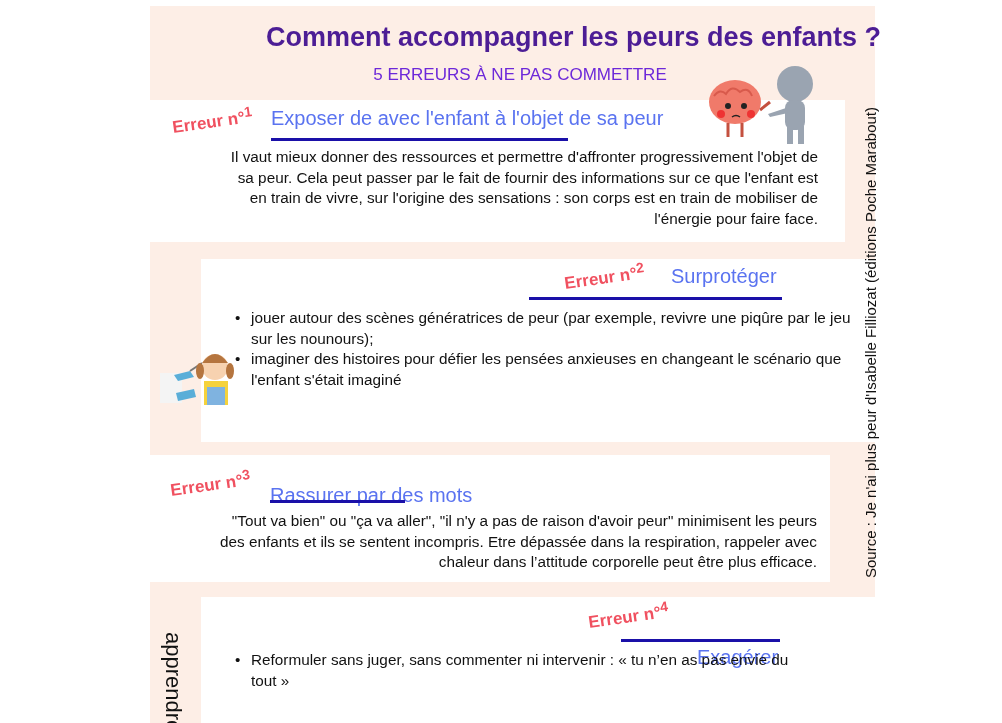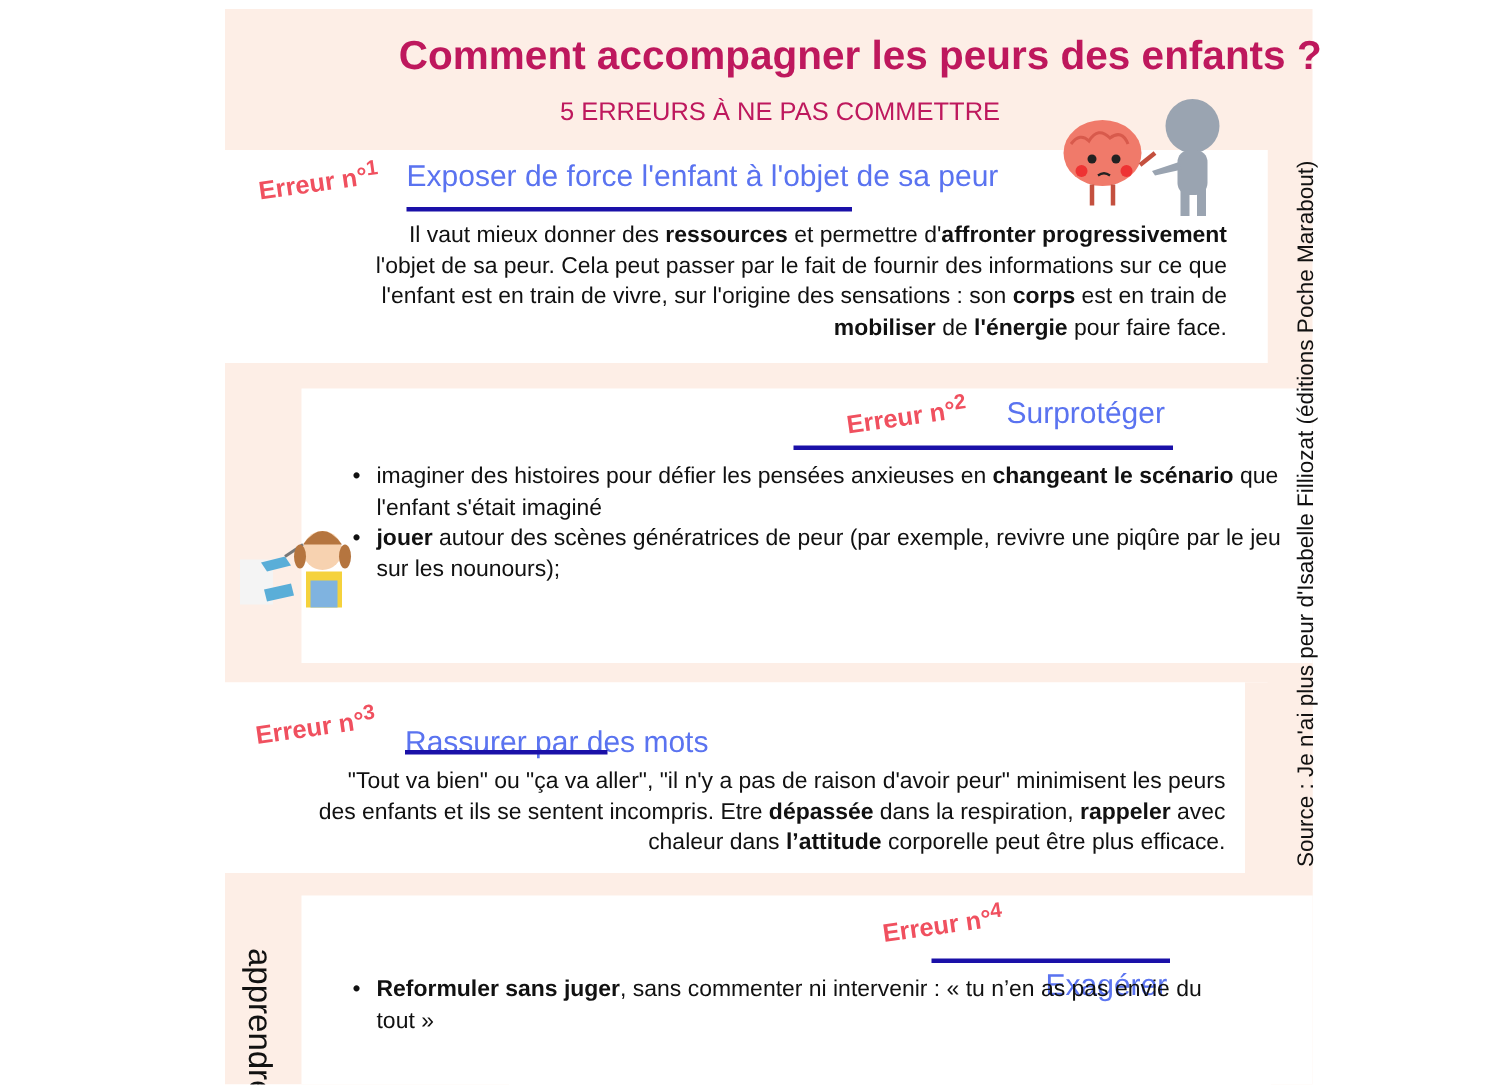--- a/index.html
+++ b/index.html
@@ -4,22 +4,22 @@
 <style>
   * { box-sizing: border-box; margin: 0; padding: 0; }
   html, body { width: 1002px; height: 723px; overflow: hidden; background: #ffffff; }
   body { position: relative; font-family: "Liberation Sans", sans-serif; color: #111; }
 
   .peach { background: #fdeee6; }
   .abs { position: absolute; }
 
   
   #header { left: 150px; top: 6px; width: 725px; height: 94px; }
-  #title { left: 150px; top: 22px; width: 847px; text-align: center; font-size: 27px; font-weight: bold; color: #be185d; }
-  #subtitle { left: 150px; top: 65px; width: 740px; text-align: center; font-size: 17px; color: #be185d; }
+  #title { left: 150px; top: 22px; width: 847px; text-align: center; font-size: 27px; font-weight: bold; color: #4c1d95; }
+  #subtitle { left: 150px; top: 65px; width: 740px; text-align: center; font-size: 17px; color: #6d28d9; }
 
   
   #right-col { left: 845px; top: 100px; width: 30px; height: 497px; }
 
   
   #source { left: 862px; top: 578px; transform-origin: 0 0; transform: rotate(-90deg); white-space: nowrap; font-size: 15px; color: #111; }
 
   
   .section { position: absolute; background: #ffffff; }
   #s1 { left: 150px; top: 100px; width: 695px; height: 142px; }
@@ -31,21 +31,21 @@
   #s4-bg { left: 150px; top: 582px; width: 725px; height: 141px; }
   #s4 { left: 201px; top: 597px; width: 674px; height: 126px; }
 
   .erreur { position: absolute; color: #f0505f; font-weight: bold; font-size: 17px; transform: rotate(-8deg); transform-origin: left bottom; white-space: nowrap; }
   .erreur sup { font-size: 14px; vertical-align: 6px; }
   .heading { position: absolute; color: #5a73f0; font-size: 20px; white-space: nowrap; }
   .underline { position: absolute; height: 3px; background: #1a10a8; }
 
   .para { position: absolute; font-size: 15.3px; line-height: 20.5px; color: #111; }
   .right { text-align: right; }
-  .para b { font-weight: bold; }
+  .para b { font-weight: normal; }
 
   ul.bullets { list-style: none; }
   ul.bullets li { position: relative; padding-left: 28px; }
   ul.bullets li::before { content: "•"; position: absolute; left: 12px; top: 0; }
 
   
   .illus { position: absolute; }
 
   #side-word { left: 160px; top: 632px; transform-origin: 0 0; transform: rotate(90deg) translate(0, -26px); font-size: 22px; white-space: nowrap; color: #111; }
 </style>
@@ -57,21 +57,21 @@
 <div class="abs" id="subtitle">5 ERREURS À NE PAS COMMETTRE</div>
 
 <div class="abs peach" id="right-col"></div>
 <div class="abs peach" id="s2-bg"></div>
 <div class="abs peach" id="s3-bg-top"></div>
 <div class="abs peach" id="s3-right"></div>
 <div class="abs peach" id="s4-bg"></div>
 
 <div class="section" id="s1">
   <div class="erreur" style="left:24px; top:14px;"><span>Erreur n°</span><sup>1</sup></div>
-  <div class="heading" style="left:121px; top:7px;">Exposer de force l'enfant à l'objet de sa peur</div>
+  <div class="heading" style="left:121px; top:7px;">Exposer de avec l'enfant à l'objet de sa peur</div>
   <div class="underline" style="left:121px; top:38px; width:297px;"></div>
   <div class="para right" id="s1-body" style="left:80px; top:47px; width:588px;">Il vaut mieux donner des <b>ressources</b> et permettre d'<b>affronter progressivement</b> l'objet de sa peur. Cela peut passer par le fait de fournir des informations sur ce que l'enfant est en train de vivre, sur l'origine des sensations : son <b>corps</b> est en train de <b>mobiliser</b> de <b>l'énergie</b> pour faire face.</div>
 </div>
 
 <svg class="illus" style="left:690px; top:62px;" width="140" height="90" viewBox="0 0 140 90">
   <ellipse cx="45" cy="40" rx="26" ry="22" fill="#f07a6a"></ellipse>
   <path d="M24 34 q6 -8 12 -2 q6 -10 14 -2 q8 -6 12 4" stroke="#d85a4c" stroke-width="2" fill="none"></path>
   <circle cx="38" cy="44" r="3" fill="#222"></circle>
     <circle cx="54" cy="44" r="3" fill="#222"></circle>
   <path d="M42 55 q4 -3 8 0" stroke="#222" stroke-width="1.5" fill="none"></path>
@@ -87,22 +87,22 @@
     <path d="M96 46 l-18 6 l2 3 l18 -4z"></path>
   </g>
 </svg>
 
 <div class="section" id="s2">
   <div class="erreur" style="left:365px; top:11px;"><span>Erreur n°</span><sup>2</sup></div>
   <div class="heading" style="left:470px; top:6px;">Surprotéger</div>
   <div class="underline" style="left:328px; top:38px; width:253px;"></div>
   <div class="para" style="left:22px; top:49px; width:640px;">
     <ul class="bullets" id="s2-bullets">
+        <li><b>jouer</b> autour des scènes génératrices de peur (par exemple, revivre une piqûre par le jeu sur les nounours);</li>
         <li>imaginer des histoires pour défier les pensées anxieuses en <b>changeant le scénario</b> que l'enfant s'était imaginé</li>
-        <li><b>jouer</b> autour des scènes génératrices de peur (par exemple, revivre une piqûre par le jeu sur les nounours);</li>
       </ul>
   </div>
 </div>
 
 <svg class="illus" style="left:160px; top:345px;" width="80" height="62" viewBox="0 0 80 62">
   <rect x="0" y="28" width="22" height="30" fill="#f4f4f4"></rect>
   <path d="M14 30 l16 -4 l4 6 l-16 4z" fill="#5aaed8"></path>
   <path d="M30 26 l12 -8" stroke="#777" stroke-width="2"></path>
   <path d="M16 48 l18 -4 l2 8 l-18 4z" fill="#5aaed8"></path>
   <circle cx="55" cy="22" r="13" fill="#f7d2b0"></circle>

